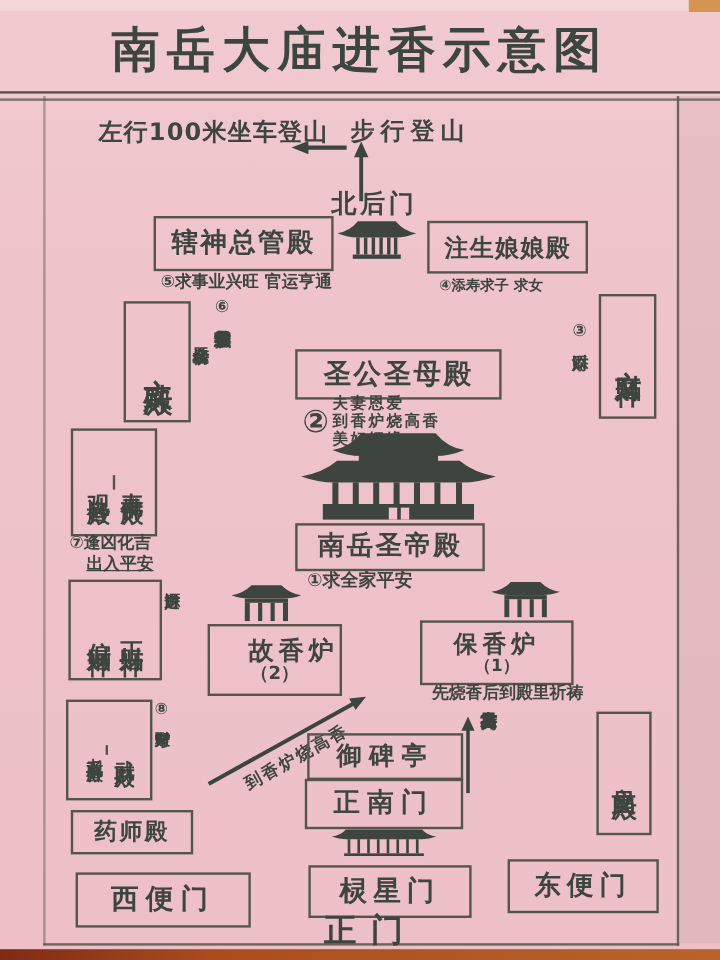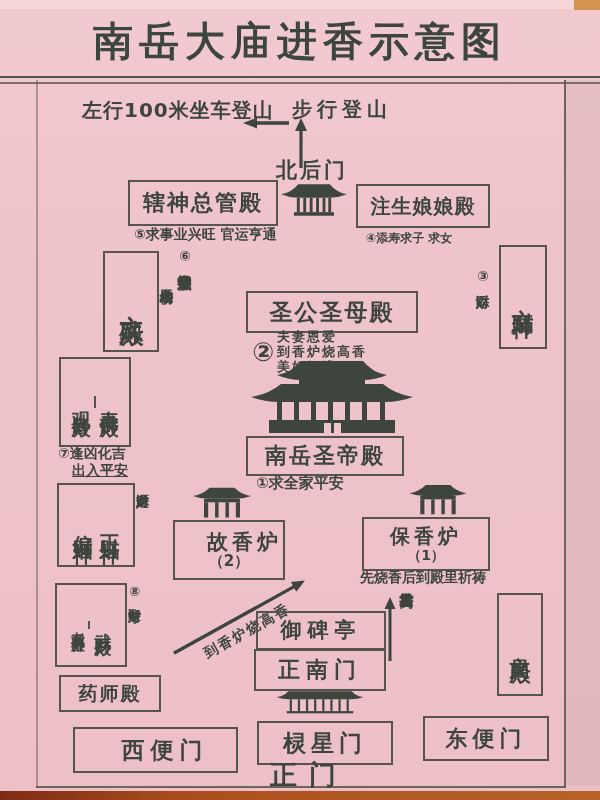--- a/index.html
+++ b/index.html
@@ -169,21 +169,21 @@
   <div class="abs" style="left:404px;top:482px;">
     <svg width="68" height="36" viewBox="0 0 100 52">
       <path class="ic" d="M8,16 Q22,14 32,4 L68,4 Q78,14 92,16 Q82,20 70,20 L30,20 Q18,20 8,16 Z"></path>
       <rect class="ic" x="24" y="20" width="52" height="5"></rect>
       <rect class="ic" x="24" y="25" width="6" height="22"></rect>
         <rect class="ic" x="40" y="25" width="5" height="22"></rect>
       <rect class="ic" x="55" y="25" width="5" height="22"></rect>
         <rect class="ic" x="70" y="25" width="6" height="22"></rect>
     </svg>
   </div>
-  <div class="bx twoLine" style="left:362px;top:517px;width:124px;height:50px;">
+  <div class="bx twoLine" style="left:350px;top:517px;width:124px;height:50px;">
     <div style="font-size:20px;letter-spacing:4px;">保香炉</div>
     <div style="font-size:14px;">（1）</div>
   </div>
   <div class="nt" style="left:360px;top:569px;font-size:14px;">先烧香后到殿里祈祷</div>
 
   <div class="bx vbox" style="left:55px;top:583px;width:68px;height:80px;">
     <span class="vcol divide" style="font-size:14px;letter-spacing:2px;">老观音殿</span>
     <span class="vcol" style="font-size:17px;">武财殿</span>
   </div>
   <div class="nt v" style="left:125px;top:584px;height:76px;font-size:13px;">⑧守财聚财</div>
@@ -210,21 +210,21 @@
   <div class="nt v" style="left:398px;top:582px;height:128px;font-size:14px;">持高香男左女右</div>
 
   <div class="bx" style="left:497px;top:593px;width:42px;height:99px;font-size:21px;">
     <span class="vcol">文昌殿</span>
   </div>
 
   <div class="bx" style="left:59px;top:675px;width:98px;height:33px;font-size:19px;letter-spacing:2px;">
     <span>药师殿</span>
   </div>
 
-  <div class="bx" style="left:73px;top:727px;width:142px;height:42px;font-size:23px;letter-spacing:6px;padding-left:19px;">
+  <div class="bx" style="left:63px;top:727px;width:142px;height:42px;font-size:23px;letter-spacing:6px;">
     <span>西便门</span>
   </div>
   <div class="abs" style="left:272px;top:686px;">
     <svg width="96" height="34" viewBox="0 0 130 40">
       <path class="ic" d="M6,12 Q16,11 22,4 L108,4 Q114,11 124,12 Q116,15 108,15 L22,15 Q14,15 6,12 Z"></path>
       <rect class="ic" x="24" y="15" width="3" height="16"></rect>
         <rect class="ic" x="35" y="15" width="3" height="16"></rect>
       <rect class="ic" x="46" y="15" width="3" height="16"></rect>
         <rect class="ic" x="57" y="15" width="3" height="16"></rect>
       <rect class="ic" x="68" y="15" width="3" height="16"></rect>

